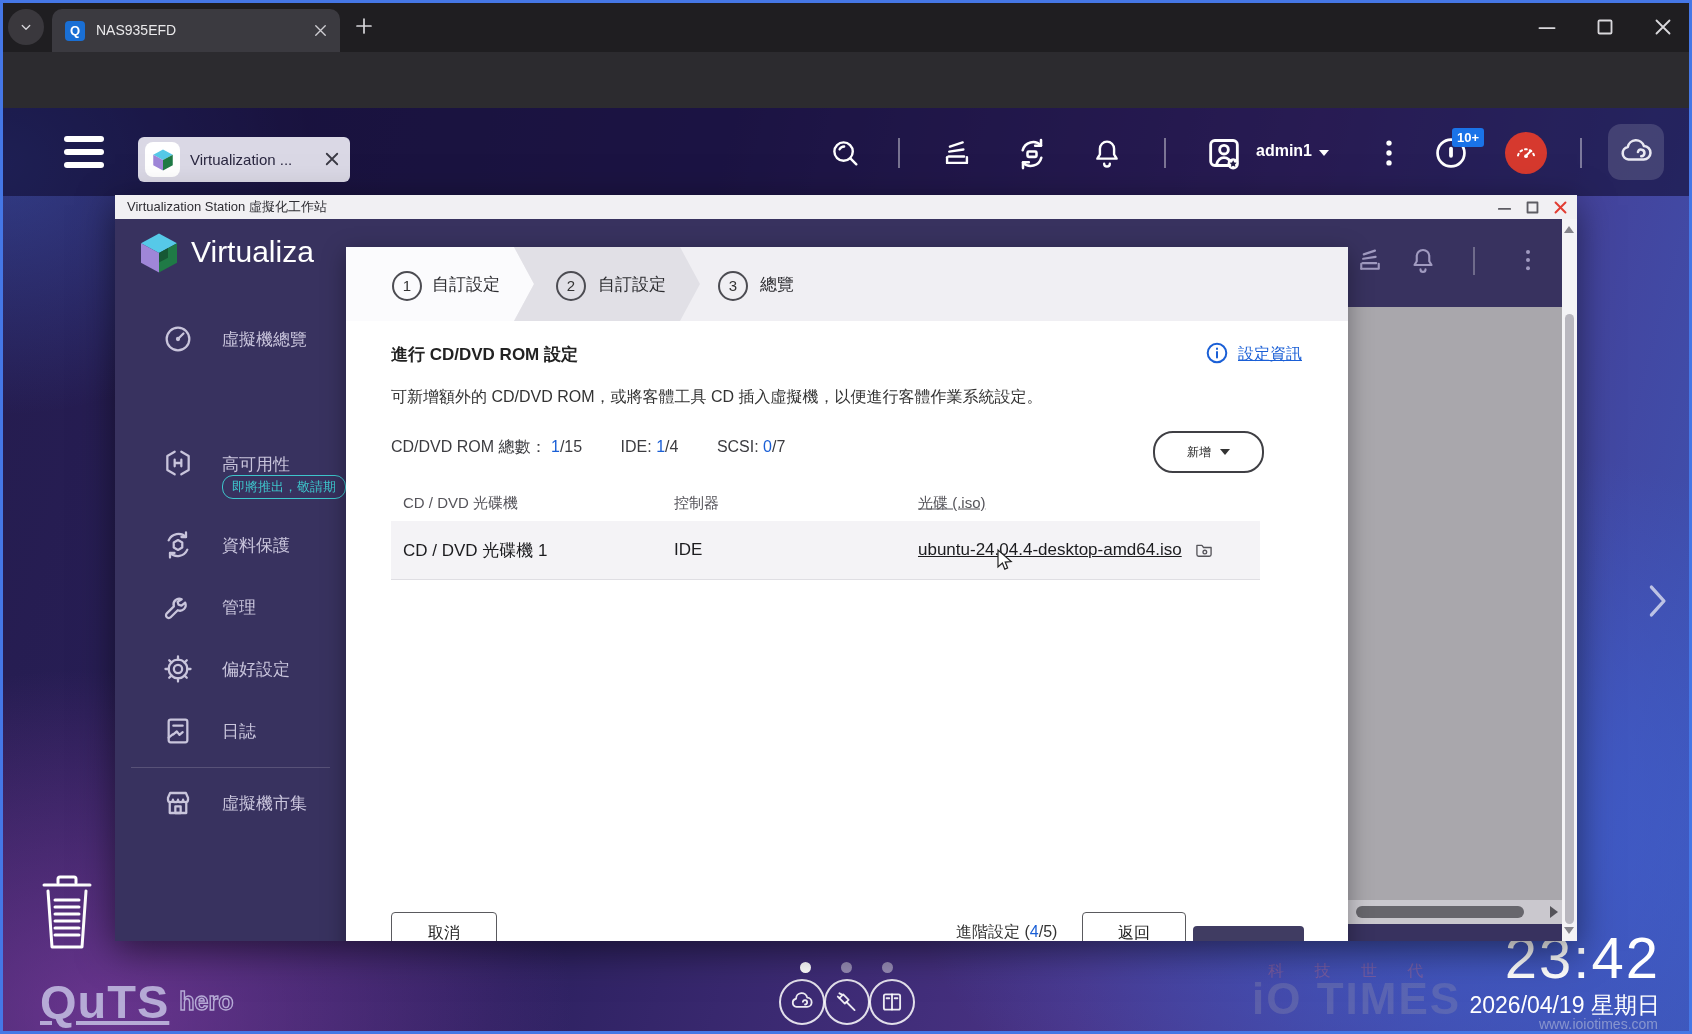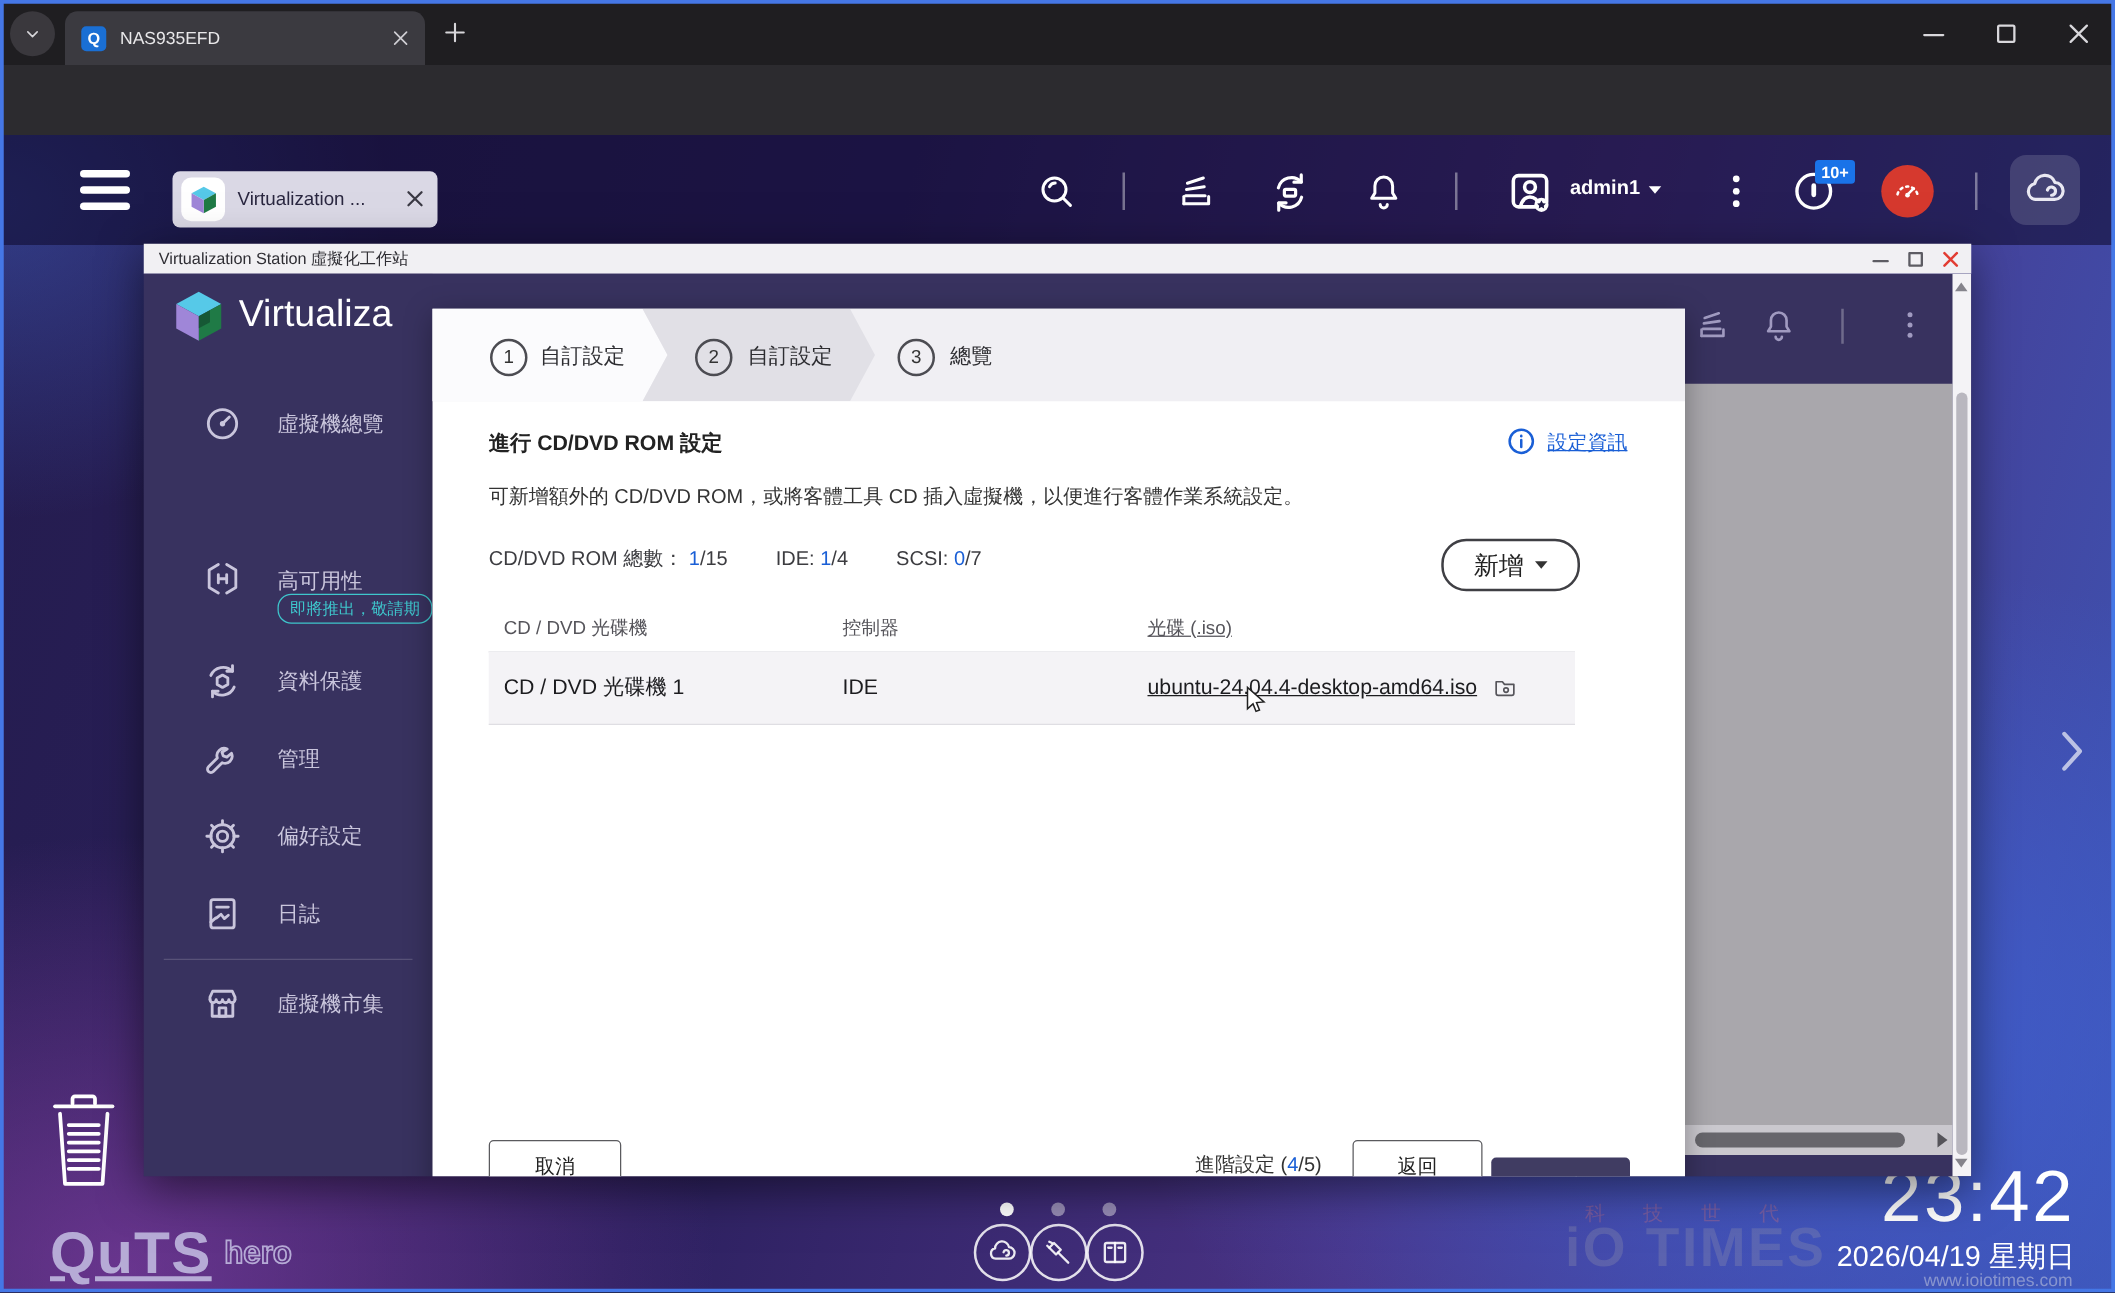--- a/index.html
+++ b/index.html
@@ -84,21 +84,21 @@
   .seg2{left:168px;width:186px;background:#e1e0e6;clip-path:polygon(0 0,166px 0,186px 37px,166px 74px,0 74px,20px 37px);}
   .stepc{position:absolute;top:24px;width:26px;height:26px;border:2px solid #4c4c52;border-radius:50%;text-align:center;line-height:26px;font-size:15px;color:#333;background:transparent;}
   .steplab{position:absolute;top:26px;font-size:17px;color:#2d2d31;white-space:nowrap;}
   .wtitle{left:45px;top:96px;font-size:17px;font-weight:bold;color:#222;}
   .info-ic{left:859px;top:94px;width:24px;height:24px;color:var(--accent);}
   .info-link{left:892px;top:97px;font-size:16px;color:var(--accent);text-decoration:underline;cursor:pointer;}
   .wdesc{left:45px;top:140px;font-size:16px;color:#333;}
   .stats{left:45px;top:190px;font-size:16px;color:#3c3c40;}
   .stat{margin-right:34px;}
   .st-cur{color:var(--accent);}
-  .addbtn{left:807px;top:184px;width:107px;height:38px;border:2px solid #3f3f44;border-radius:20px;background:#fff;display:flex;align-items:center;justify-content:center;gap:9px;font-size:20px;color:#222;}
+  .addbtn{left:807px;top:184px;width:107px;height:38px;border:2px solid #3f3f44;border-radius:20px;background:#fff;display:flex;align-items:center;justify-content:center;gap:9px;font-size:12px;color:#222;}
   .addbtn .caret{border-top-color:#333;margin-left:0;}
   .table{left:45px;top:238px;width:869px;}
   .thead{position:absolute;left:0;top:0;width:869px;height:36px;border-bottom:1px solid #c7c6cc;font-size:15px;color:#55545a;}
   .trow{position:absolute;left:0;top:36px;width:869px;height:58px;background:#f4f3f6;border-bottom:1px solid #dfdee3;font-size:17px;color:#1c1c1f;}
   .c1{position:absolute;left:12px;top:50%;transform:translateY(-50%);}
   .c2{position:absolute;left:283px;top:50%;transform:translateY(-50%);}
   .c3{position:absolute;left:527px;top:50%;transform:translateY(-50%);display:flex;align-items:center;gap:12px;text-decoration:underline;}
   .browse-ic{width:20px;height:20px;color:#55545a;}
   .btn{height:40px;border:1px solid #5a5a5e;border-radius:4px;background:#fff;font-size:16px;color:#222;display:flex;align-items:center;justify-content:center;text-align:right;}
   .cancel{left:45px;top:665px;width:104px;}

